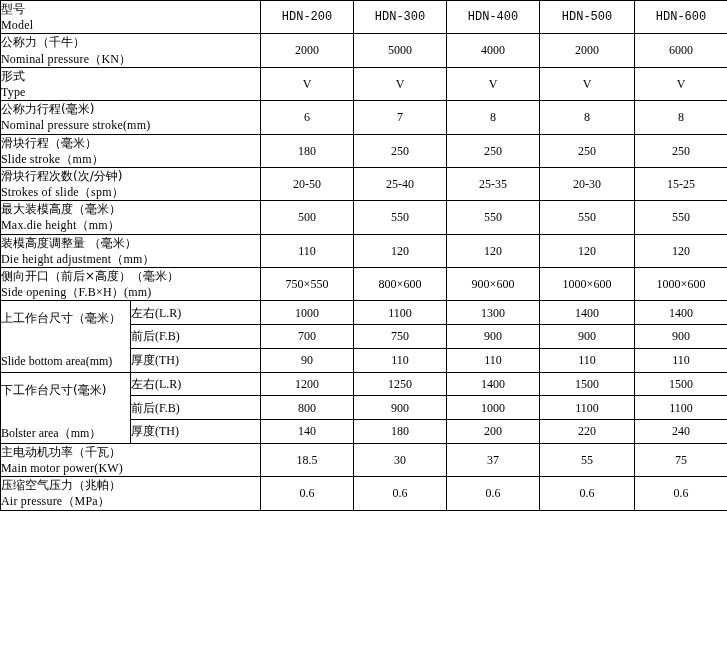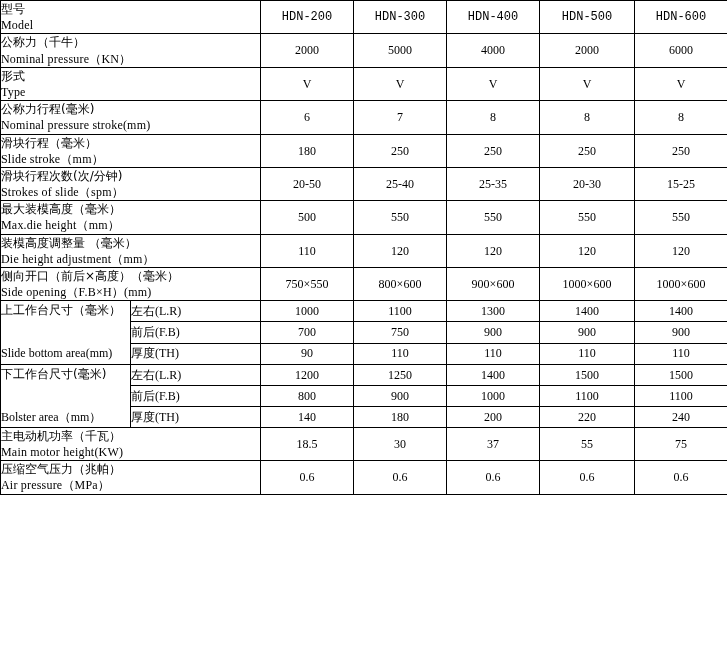--- a/index.html
+++ b/index.html
@@ -48,20 +48,21 @@
   td.grouplabel {
     padding: 4px 6px;
     text-align: left;
     vertical-align: middle;
   }
   td.grouplabel .cn {
     font-family: "DejaVu Sans", sans-serif;
     font-size: 12px;
     display: block;
     line-height: 1.5;
+    margin-top: 8px;
   }
   td.grouplabel .en {
     font-family: "Liberation Serif", serif;
     font-size: 12px;
     display: block;
     line-height: 1.6;
     margin-top: 25px;
   }
   
   td.sublabel {
@@ -262,21 +263,21 @@
       <td class="val">140</td>
       <td class="val">180</td>
       <td class="val">200</td>
       <td class="val">220</td>
       <td class="val">240</td>
     </tr>
 
     <tr>
       <td class="label" colspan="2">
         <span class="cn">主电动机功率（千瓦）</span>
-        <span class="en">Main motor height(KW)</span>
+        <span class="en">Main motor power(KW)</span>
       </td>
       <td class="val">18.5</td>
       <td class="val">30</td>
       <td class="val">37</td>
       <td class="val">55</td>
       <td class="val">75</td>
     </tr>
 
     <tr>
       <td class="label" colspan="2">

